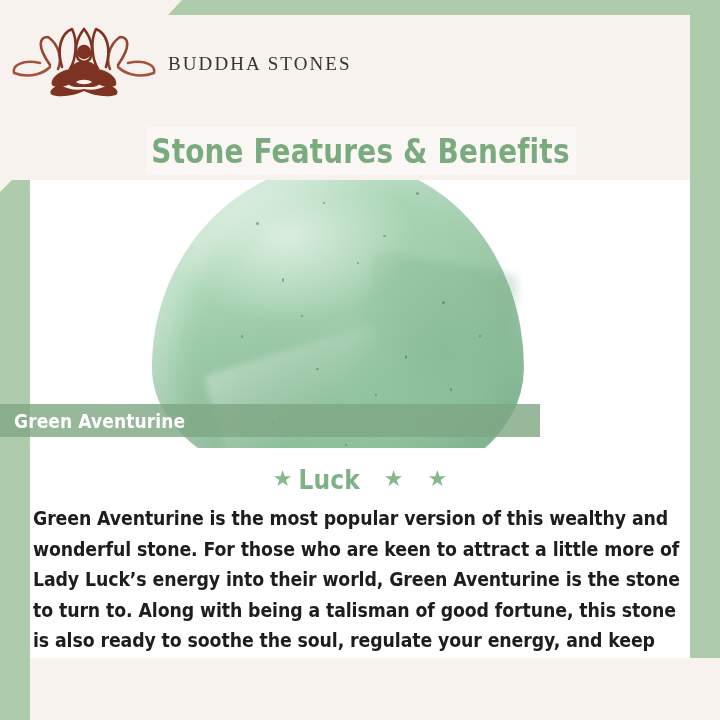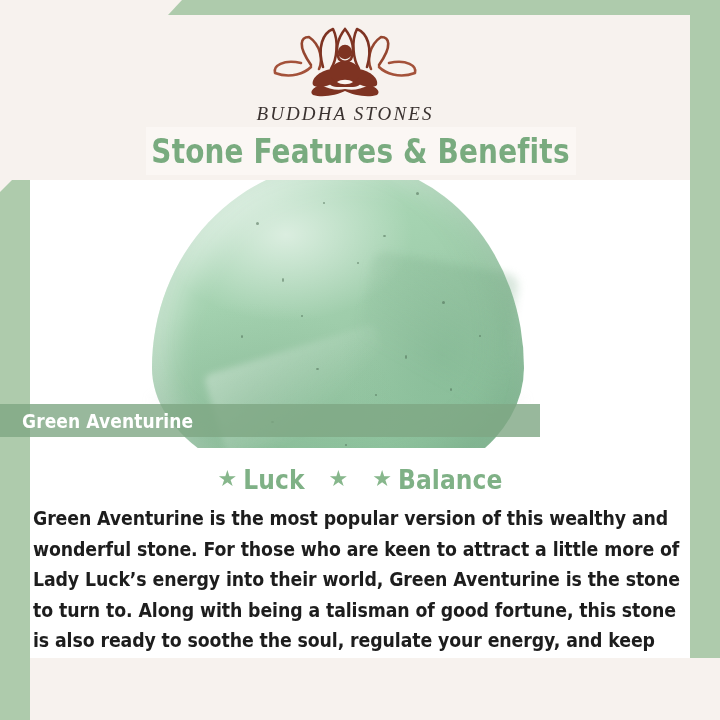--- a/index.html
+++ b/index.html
@@ -53,23 +53,22 @@
     position: absolute;
     left: 0; top: 15px;
     width: 690px;
     height: 165px;
     background: #f7f2ee;
   }
   .logo-wrap {
     position: absolute;
     left: 0; right: 0; top: 10px;
     display: flex;
-    flex-direction: column;
-    align-items: center;
-    font-style: italic;
+    flex-direction: row;
+    align-items: center;
   }
   .logo-mark { width: 168px; height: 74px; display: block; }
   .logo-word {
     margin-top: 4px;
     font-family: "Liberation Serif", serif;
     font-size: 19px;
     letter-spacing: 2.1px;
     color: #3a3230;
     font-weight: 400;
   }
@@ -165,21 +164,21 @@
     position: absolute;
     left: 0;
     top: 404px;
     width: 540px;
     height: 33px;
     background: rgba(126,166,131,0.80);
     display: flex;
     align-items: center;
   }
   .caption-text {
-    margin-left: 22px;
+    margin-left: 14px;
     font-family: "DejaVu Sans Condensed", "Liberation Sans Narrow", "Liberation Sans", sans-serif;
     font-weight: 700;
     font-size: 19px;
     color: #ffffff;
     letter-spacing: 0.1px;
   }
 
   
   .panel {
     position: absolute;
@@ -333,21 +332,20 @@
         <span class="kw-star">★</span>
         <span class="kw-label">Luck</span>
       </div>
       <span class="kw-gap"></span>
       <div class="kw-item">
         <span class="kw-star">★</span>
       </div>
       <span class="kw-gap"></span>
       <div class="kw-item">
         <span class="kw-star">★</span>
-        <span class="kw-label">Balance</span>
       </div>
     </div>
     <div class="body-copy">Green Aventurine is the most popular version of this wealthy and wonderful stone. For those who are keen to attract a little more of Lady Luck’s energy into their world, Green Aventurine is the stone to turn to. Along with being a talisman of good fortune, this stone is also ready to soothe the soul, regulate your energy, and keep your heart open and ready to receive.</div>
   </div>
 
   <div class="bottom-cream"></div>
   <div class="bottom-cream-right"></div>
 
 </div>
 

